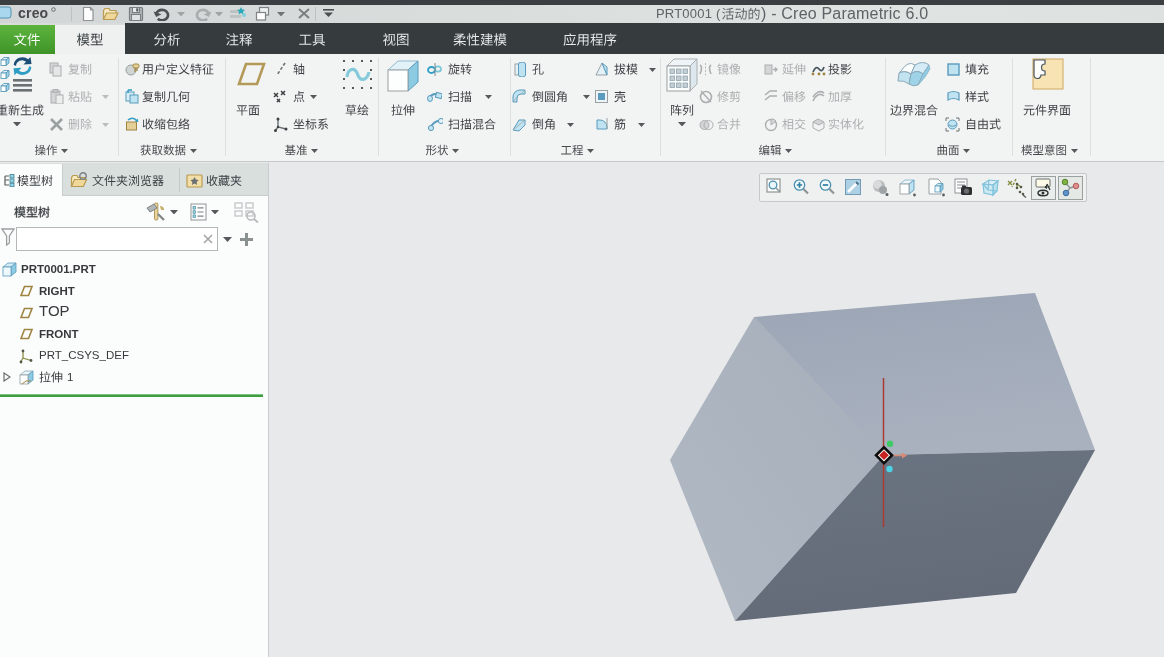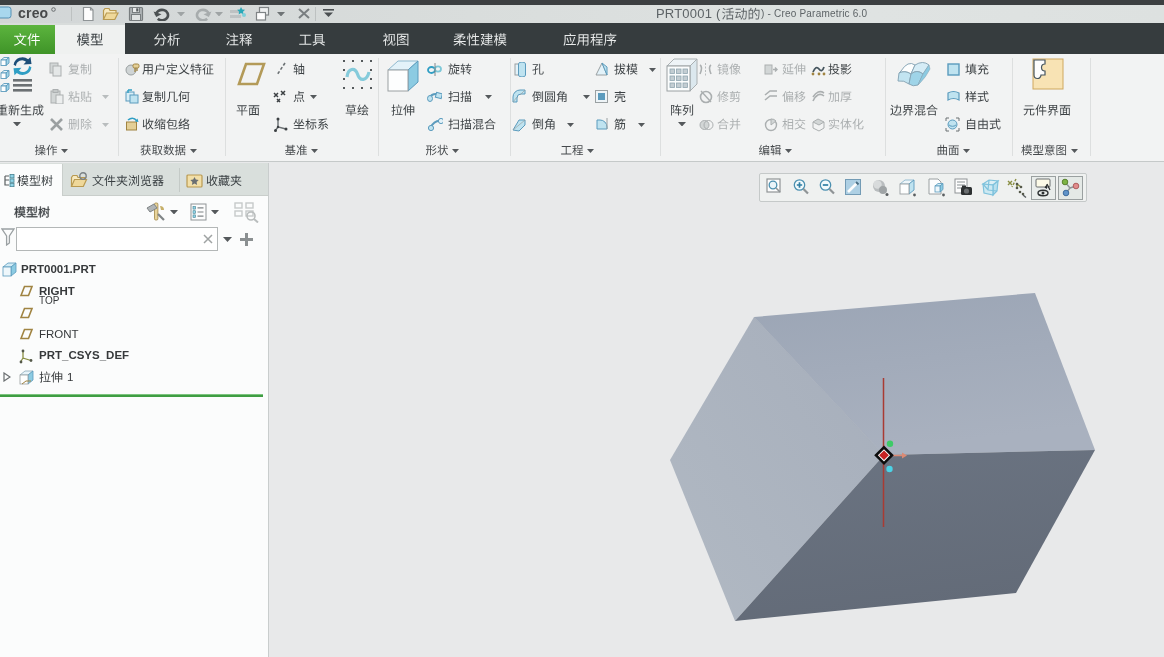--- a/index.html
+++ b/index.html
@@ -58,21 +58,21 @@
       <path d="M0 0 L8 0 L4.0 4.5 Z" fill="#6f7476"></path>
     </svg>
 <svg class="abs" style="left:297px;top:7px" width="14" height="13">
       <path d="M2 2 L12 11 M12 2 L2 11" stroke="#7a7f81" stroke-width="2"></path>
     </svg>
 <svg class="abs" style="left:322px;top:9px" width="13" height="8">
       <rect x="1" y="0" width="11" height="1.6" fill="#4a4f51"></rect>
       <path d="M2 3.5 L11 3.5 L6.5 8 Z" fill="#4a4f51"></path>
     </svg>
 <div class="abs" style="left:656px;top:5px;height:20px;line-height:18px;font-size:13px;color:#5d6366;letter-spacing:0.2px;white-space:pre">PRT0001 (</div>
-<div class="abs" style="left:761px;top:5px;height:18px;line-height:18px;font-size:10px;color:#5d6366;letter-spacing:0.2px;white-space:pre">) - Creo Parametric 6.0</div>
+<div class="abs" style="left:761px;top:5px;height:18px;line-height:18px;font-size:16px;color:#5d6366;letter-spacing:0.2px;white-space:pre">) - Creo Parametric 6.0</div>
 <div class="abs" style="left:0;top:23px;width:1164px;height:31px;background:#d8dcdb"></div>
 <div class="abs" style="left:125px;top:23px;width:1039px;height:31px;background:#363c3e"></div>
 <div class="abs" style="left:0;top:25px;width:55px;height:29px;background:linear-gradient(#5cb43e,#3f9428)"></div>
 <div class="abs" style="left:55px;top:25px;width:70px;height:29px;background:#eff1f0"></div>
 <div class="abs" style="left:0;top:54px;width:1164px;height:108px;background:#f2f3f3;border-bottom:1px solid #c5c9c9"></div>
 <div class="abs" style="left:118px;top:58px;width:1px;height:98px;background:#dddfdf"></div>
 <div class="abs" style="left:225px;top:58px;width:1px;height:98px;background:#dddfdf"></div>
 <div class="abs" style="left:378px;top:58px;width:1px;height:98px;background:#dddfdf"></div>
 <div class="abs" style="left:510px;top:58px;width:1px;height:98px;background:#dddfdf"></div>
 <div class="abs" style="left:660px;top:58px;width:1px;height:98px;background:#dddfdf"></div>
@@ -419,36 +419,36 @@
       <rect x="1" y="5" width="8" height="9" fill="#eef7fb" stroke="#5b9bbd" stroke-width="0.8"></rect>
     </svg>
 <div class="abs" style="left:21px;top:262.0px;height:15px;line-height:15px;font-size:11.5px;color:#36393b;font-weight:bold;white-space:pre">PRT0001.PRT</div>
 <svg class="abs" style="left:19px;top:284.0px" width="15" height="14">
       <path d="M2 11.5 L5.5 2.5 L13 2.5 L9.5 11.5 Z" fill="none" stroke="#a08442" stroke-width="1.6"></path>
     </svg>
 <div class="abs" style="left:39px;top:283.5px;height:15px;line-height:15px;font-size:11.5px;color:#36393b;font-weight:bold;white-space:pre">RIGHT</div>
 <svg class="abs" style="left:19px;top:305.5px" width="15" height="14">
       <path d="M2 11.5 L5.5 2.5 L13 2.5 L9.5 11.5 Z" fill="none" stroke="#a08442" stroke-width="1.6"></path>
     </svg>
-<div class="abs" style="left:39px;top:293px;height:15px;line-height:15px;font-size:10px;color:#36393b;font-weight:normal;white-space:pre">TOP</div>
+<div class="abs" style="left:39px;top:303px;height:15px;line-height:15px;font-size:15px;color:#36393b;font-weight:normal;white-space:pre">TOP</div>
 <svg class="abs" style="left:19px;top:327.0px" width="15" height="14">
       <path d="M2 11.5 L5.5 2.5 L13 2.5 L9.5 11.5 Z" fill="none" stroke="#a08442" stroke-width="1.6"></path>
     </svg>
-<div class="abs" style="left:39px;top:326.5px;height:15px;line-height:15px;font-size:11.5px;color:#36393b;font-weight:normal;white-space:pre">FRONT</div>
+<div class="abs" style="left:39px;top:326.5px;height:15px;line-height:15px;font-size:11.5px;color:#36393b;font-weight:bold;white-space:pre">FRONT</div>
 <svg class="abs" style="left:19px;top:348.5px" width="15" height="15">
       <g stroke="#8a8f44" stroke-width="1.3" fill="none">
         <path d="M4 2 V9 L12 11.5 M4 9 L1.5 13"></path>
       </g>
       <g fill="#55594a">
         <circle cx="4" cy="2" r="1.4"></circle>
         <circle cx="12" cy="11.5" r="1.4"></circle>
         <circle cx="2" cy="13" r="1.4"></circle>
       </g>
     </svg>
-<div class="abs" style="left:39px;top:348.0px;height:15px;line-height:15px;font-size:11.5px;color:#36393b;font-weight:bold;white-space:pre">PRT_CSYS_DEF</div>
+<div class="abs" style="left:39px;top:348.0px;height:15px;line-height:15px;font-size:11.5px;color:#36393b;font-weight:normal;white-space:pre">PRT_CSYS_DEF</div>
 <svg class="abs" style="left:3px;top:372.0px" width="8" height="10">
       <path d="M1 1 L7 5 L1 9 Z" fill="none" stroke="#6a6e70" stroke-width="1.2"></path>
     </svg>
 <svg class="abs" style="left:19px;top:369.5px" width="15" height="15">
       <path d="M1 5 L6 1 L14 1 L9 5 Z" fill="#e8f4fa" stroke="#8aa8b8" stroke-width="0.8"></path>
       <path d="M9 5 L14 1 L14 10 L9 14 Z" fill="#8ccbe2" stroke="#5b9bbd" stroke-width="0.8"></path>
       <rect x="1" y="5" width="8" height="9" fill="#fdfefe" stroke="#9aa0a2" stroke-width="0.8"></rect>
       <path d="M3 14 l4-3 5 0" fill="none" stroke="#a08442" stroke-width="1"></path>
     </svg>
 <div class="abs" style="left:67.0px;top:369.5px;height:15px;line-height:15px;font-size:11.5px;color:#36393b;font-weight:normal;white-space:pre">1</div>

